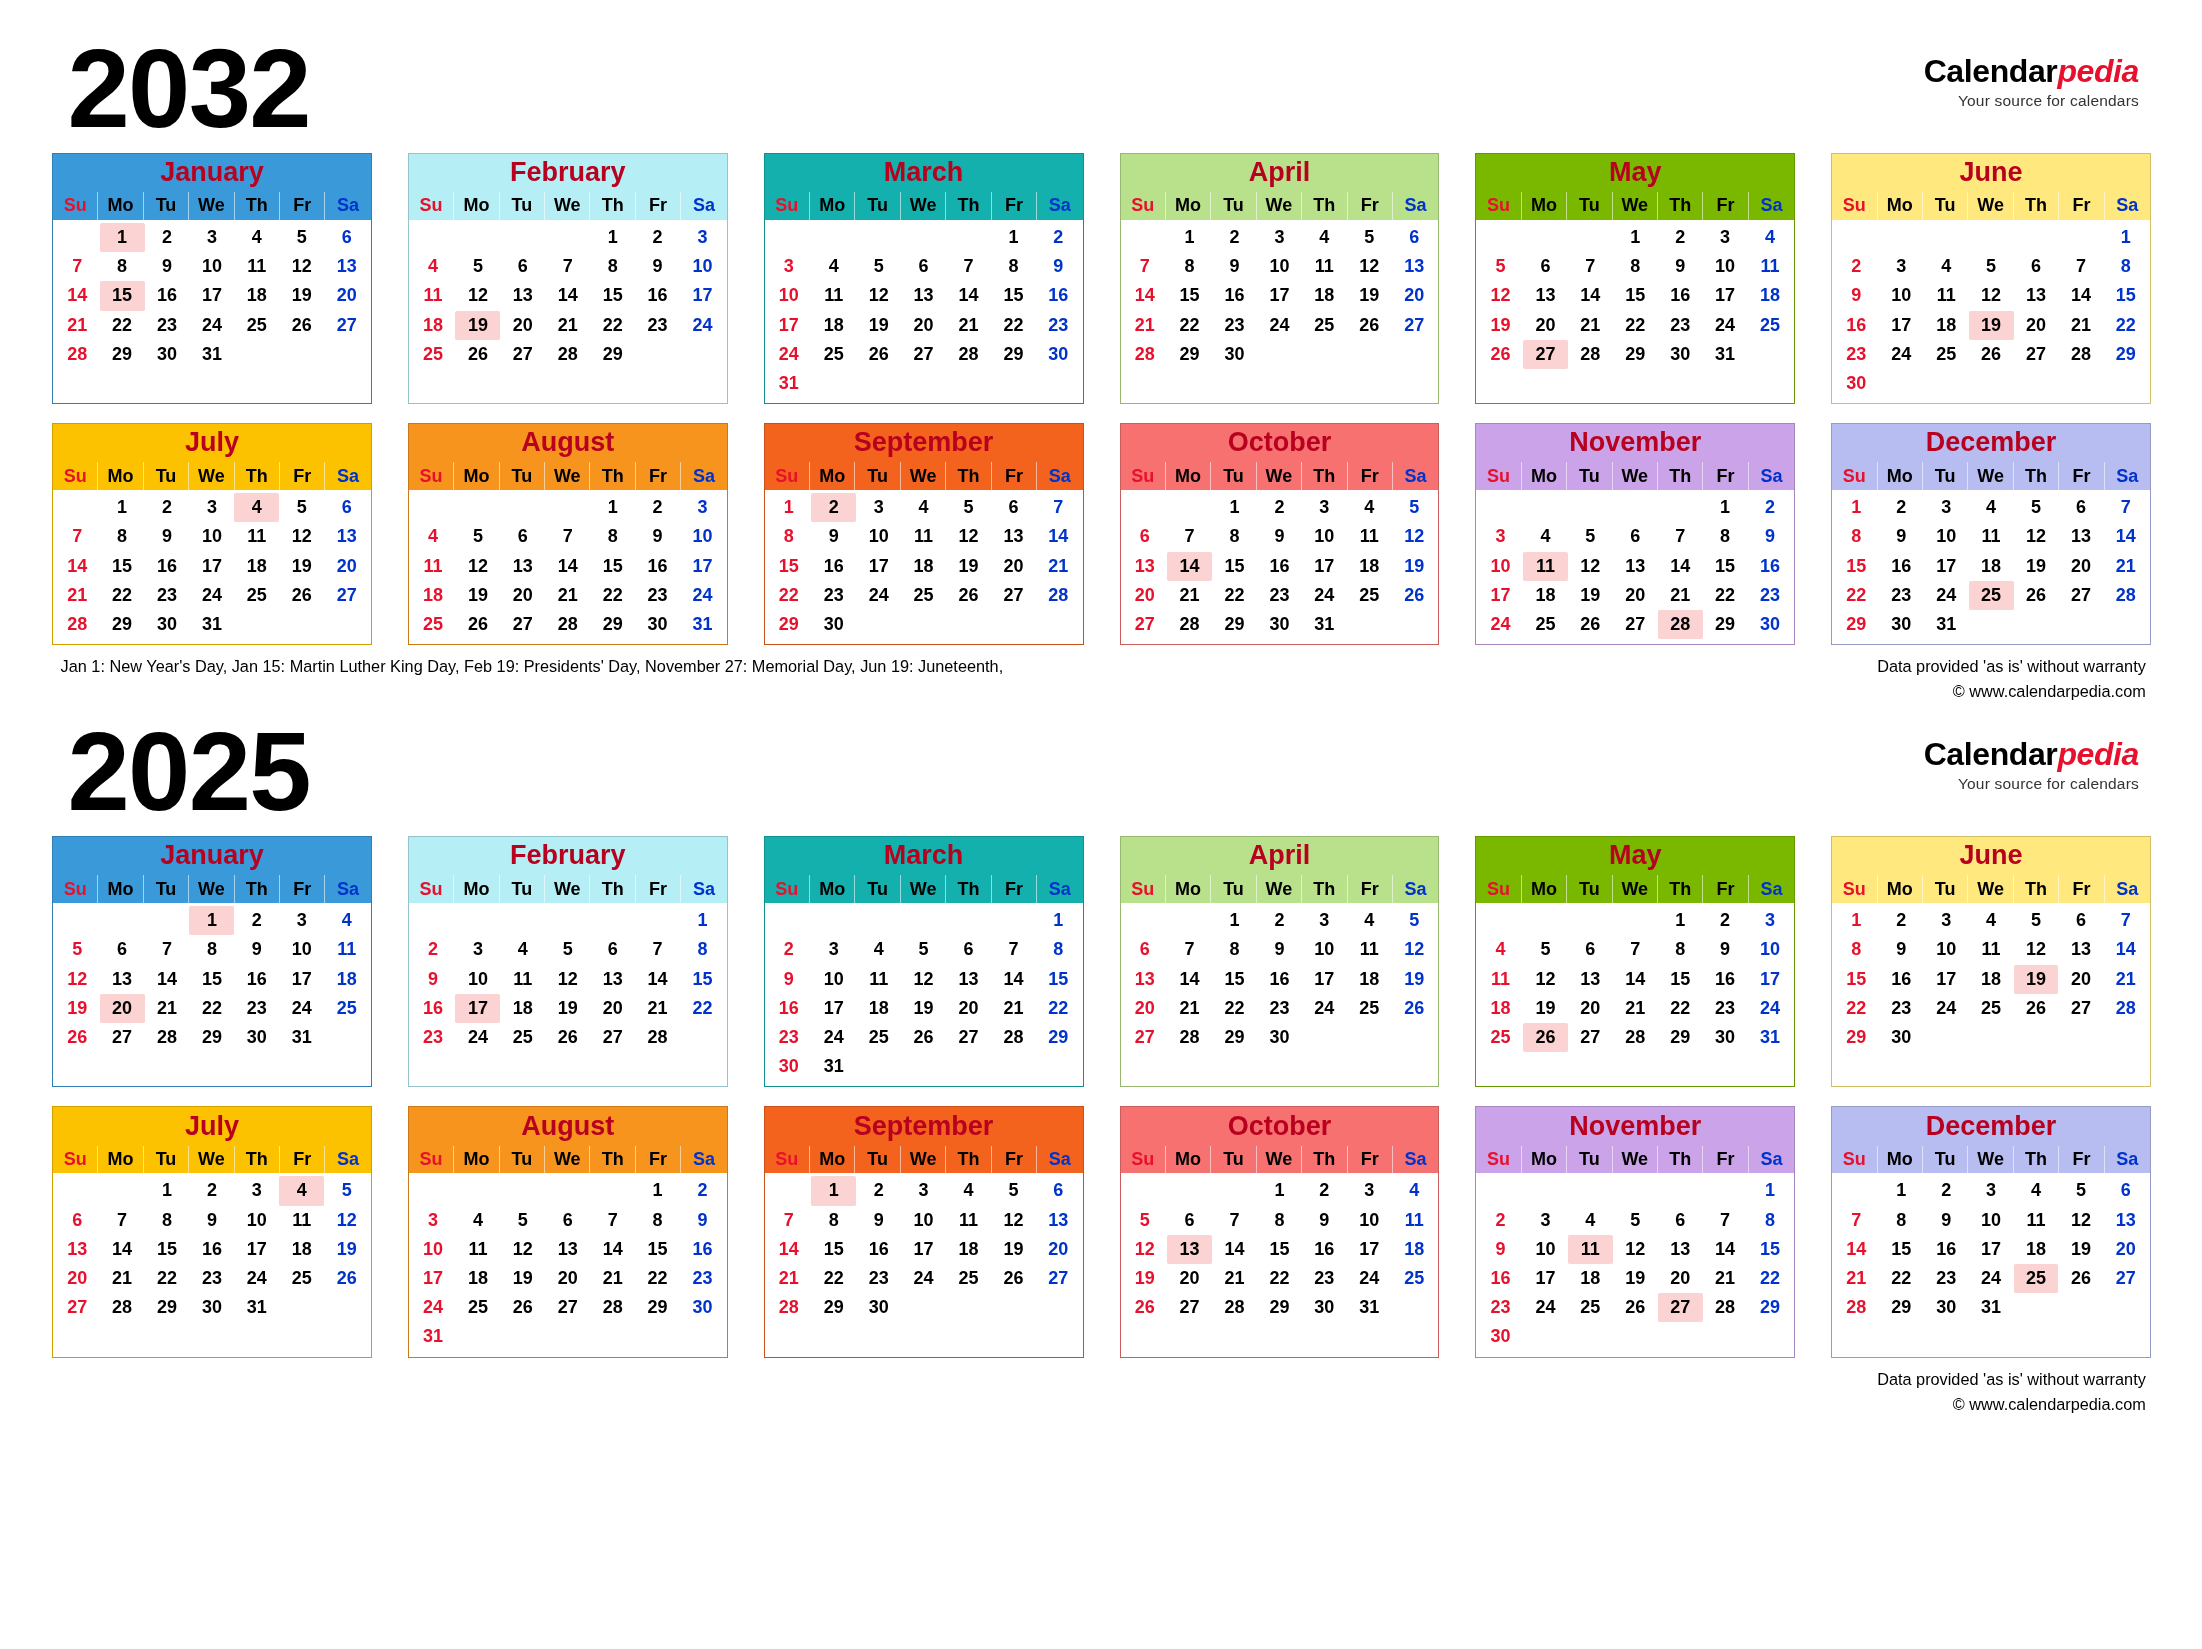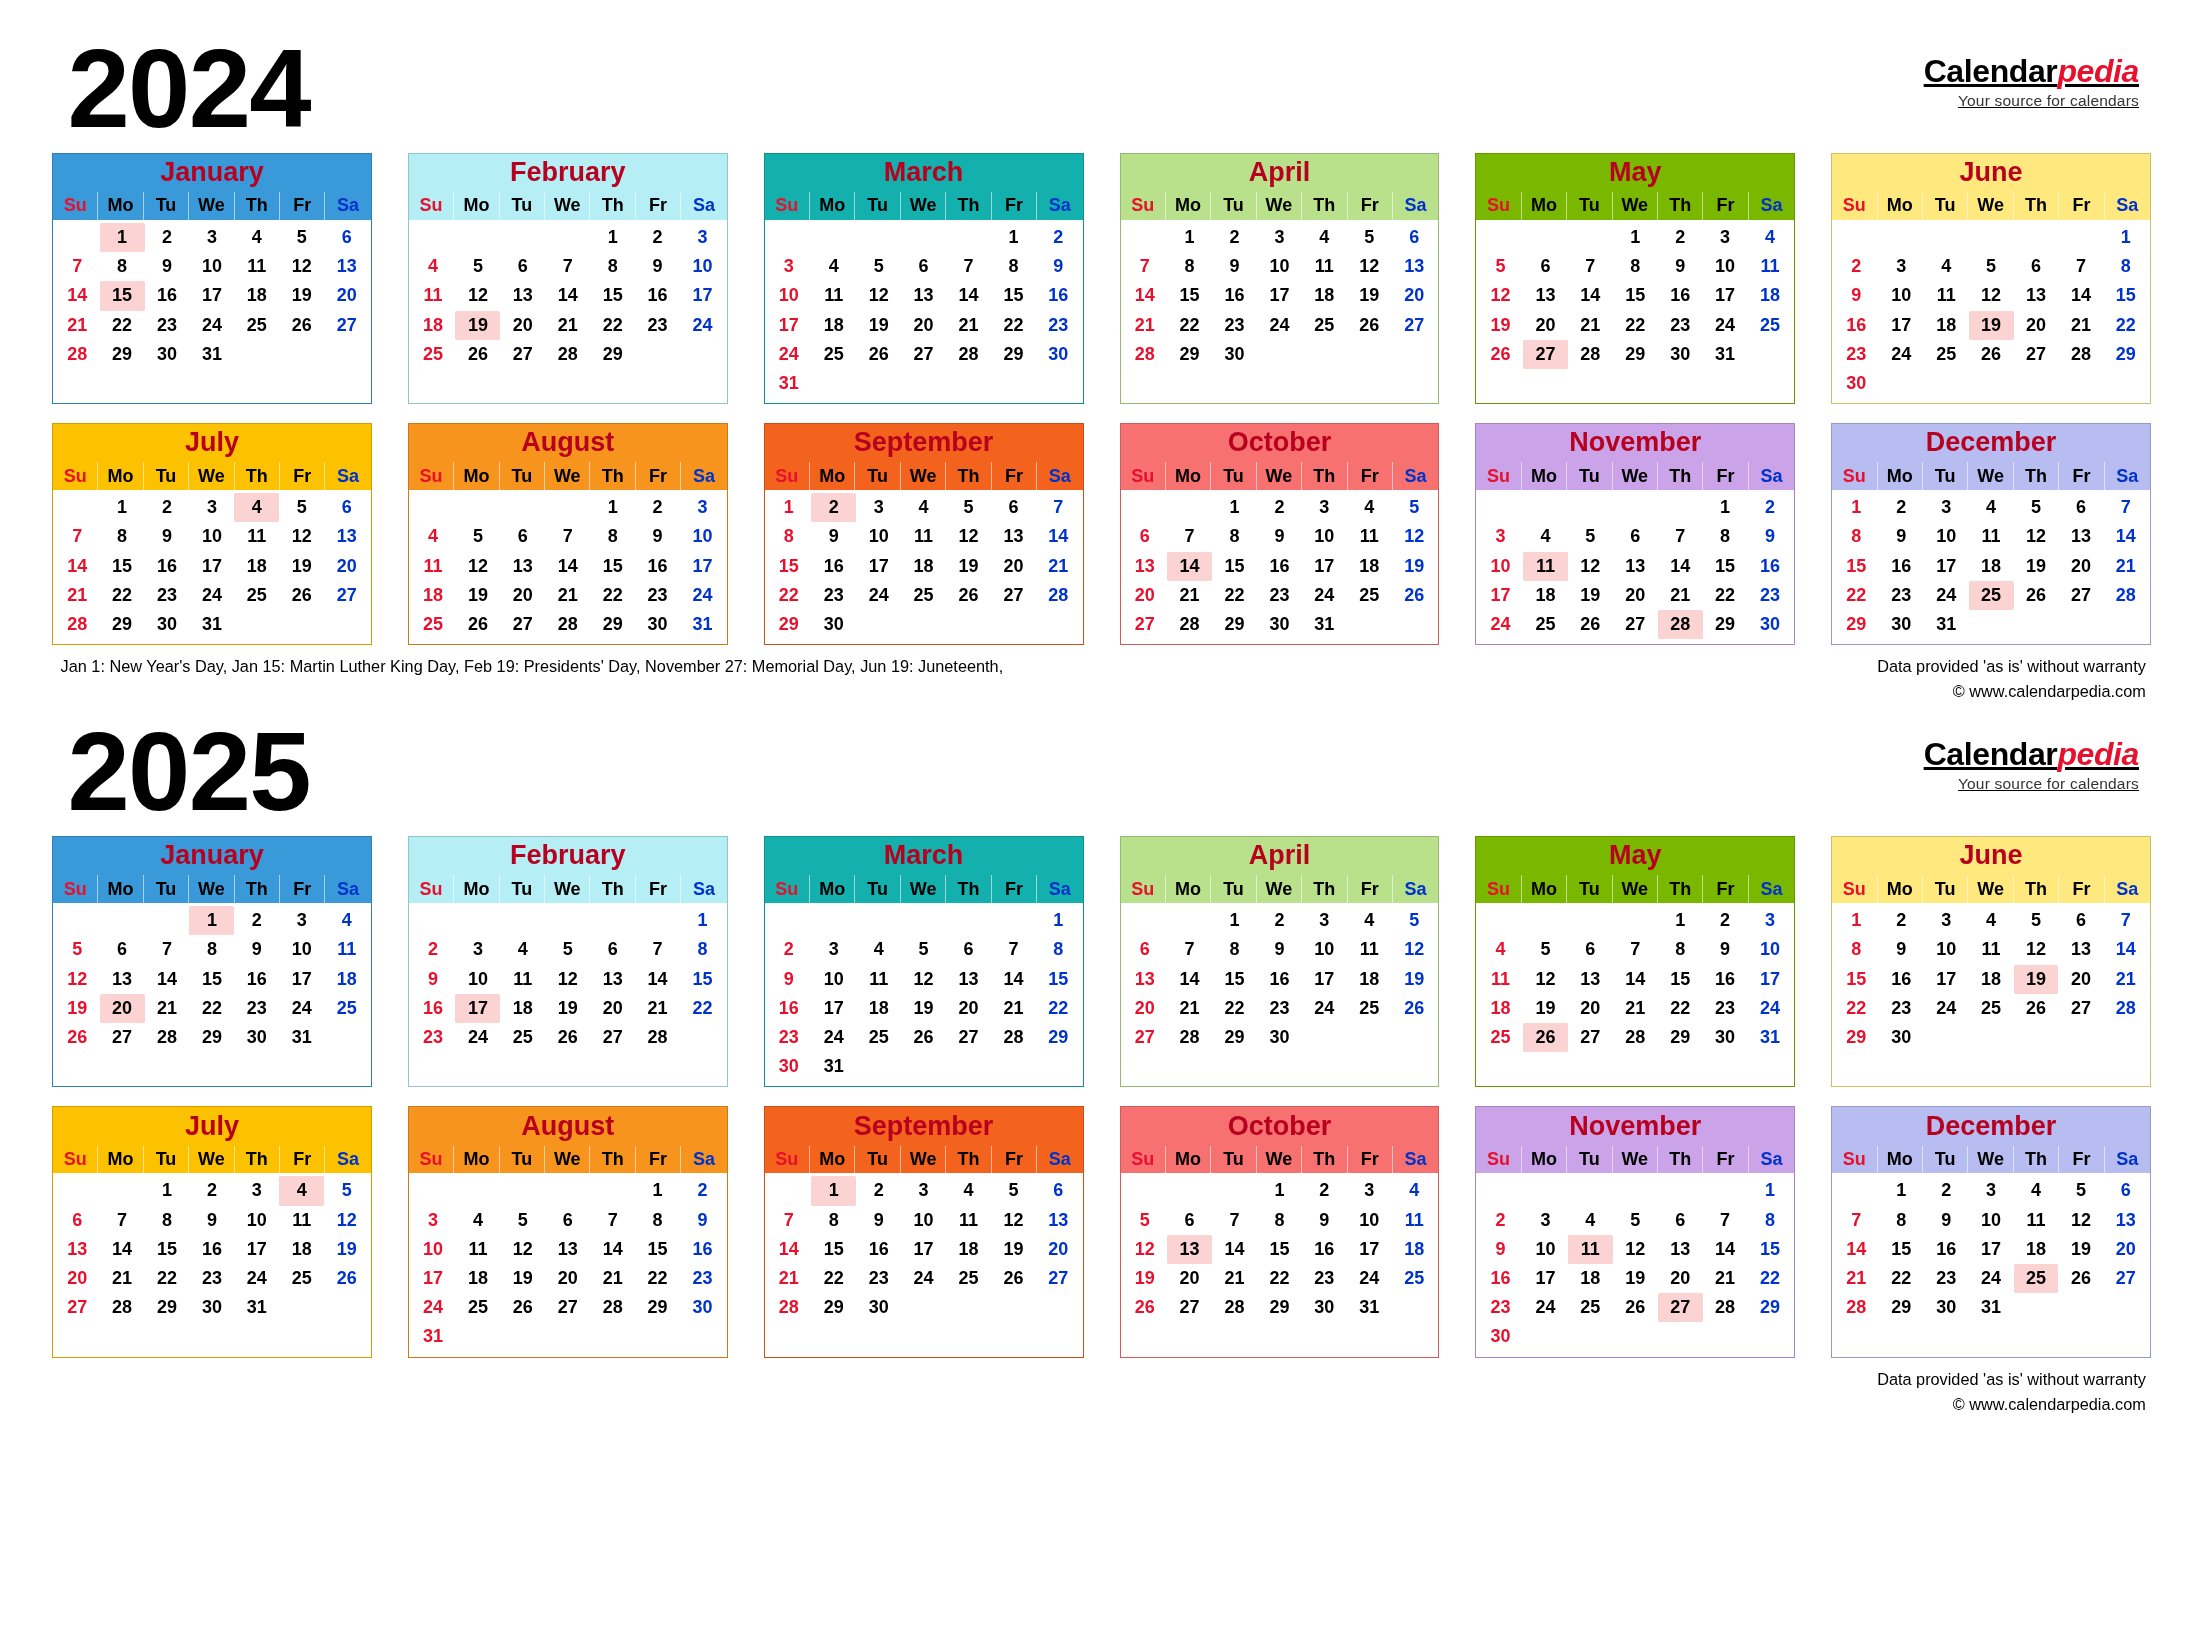--- a/index.html
+++ b/index.html
@@ -1,21 +1,21 @@
 <!DOCTYPE html>
 <html style="font-size:13.8px"><head>
 <meta charset="utf-8">
 <style>
   html,body{margin:0;padding:0;background:#ffffff;}
   body{font-family:"Liberation Sans", sans-serif;color:#000;}
   .page{width:2203px;height:1649px;position:relative;box-sizing:border-box;padding:24px 52px 0 52px;}
   .year-block{position:relative;}
   .year-head{display:flex;align-items:flex-start;justify-content:space-between;height:129px;}
   .year-title{font-size:112px;font-weight:bold;letter-spacing:-1.7px;line-height:1;margin-left:15.5px;margin-top:8.6px;}
-  .brand{text-align:right;margin-top:29px;margin-right:12px;text-decoration:underline;}
+  .brand{text-align:right;margin-top:29px;margin-right:12px;}
   .brand .b1{font-size:32px;font-weight:bold;letter-spacing:-0.4px;}
   .brand .b1 .red{color:#e8112d;font-style:italic;}
   .brand .b2{font-size:15.5px;color:#333;margin-top:1.7px;letter-spacing:0.2px;}
   .grid{display:grid;grid-template-columns:repeat(6,1fr);column-gap:36px;row-gap:19px;}
   .month{border:1.7px solid #888;box-sizing:border-box;}
   .m-title{text-align:center;font-size:27px;font-weight:bold;padding:5.2px 0 6px 0;line-height:1;}
   .dow{display:grid;grid-template-columns:repeat(7,1fr);font-size:18px;font-weight:bold;line-height:1;}
   .dow div{text-align:center;padding:4.3px 0 5.2px 0;border-right:0.9px solid rgba(255,255,255,.55);}
   .dow div:last-child{border-right:none;}
   .days{display:grid;grid-template-columns:repeat(7,1fr);background:#fff;padding:3.4px 1.7px 5.2px 1.7px;}
@@ -30,21 +30,21 @@
   .foot .right div{margin-bottom:6px;}
   
 </style>
 </head>
 <body>
 
 <div class="page">
 
   <div class="year-block">
     <div class="year-head">
-      <div class="year-title">2024</div>
+      <div class="year-title">2032</div>
       <div class="brand">
         <div class="b1"><span>Calendar</span><span class="red">pedia</span></div>
         <div class="b2">Your source for calendars</div>
       </div>
     </div>
     <div class="grid">
         <div class="month" style="border-color: rgb(48, 126, 178);">
           <div class="m-title" style="background: rgb(58, 154, 217); color: rgb(184, 0, 31);">January</div>
           <div class="dow" style="background: rgb(58, 154, 217);">
             <div style="color: rgb(232, 17, 45);">Su</div>

